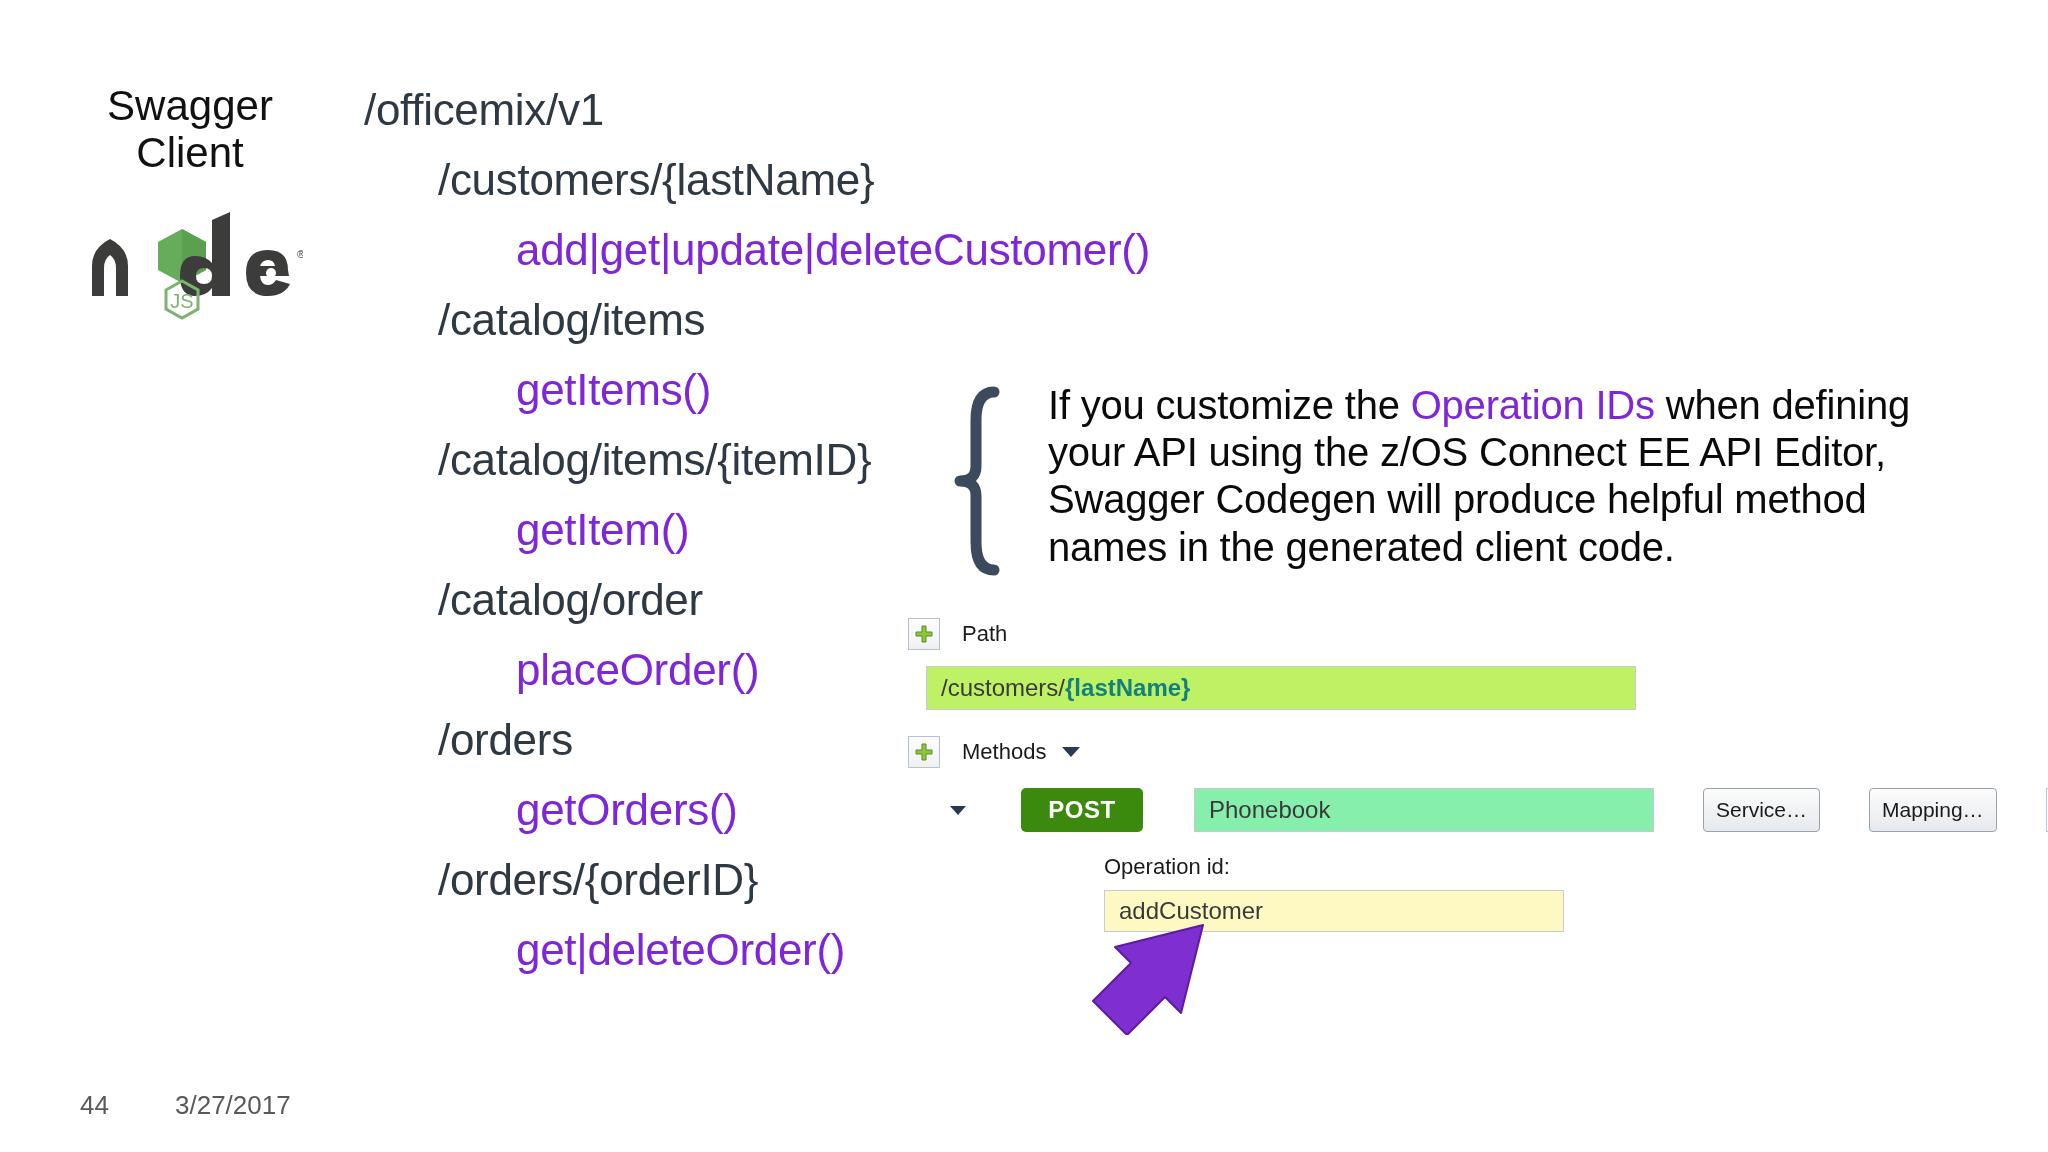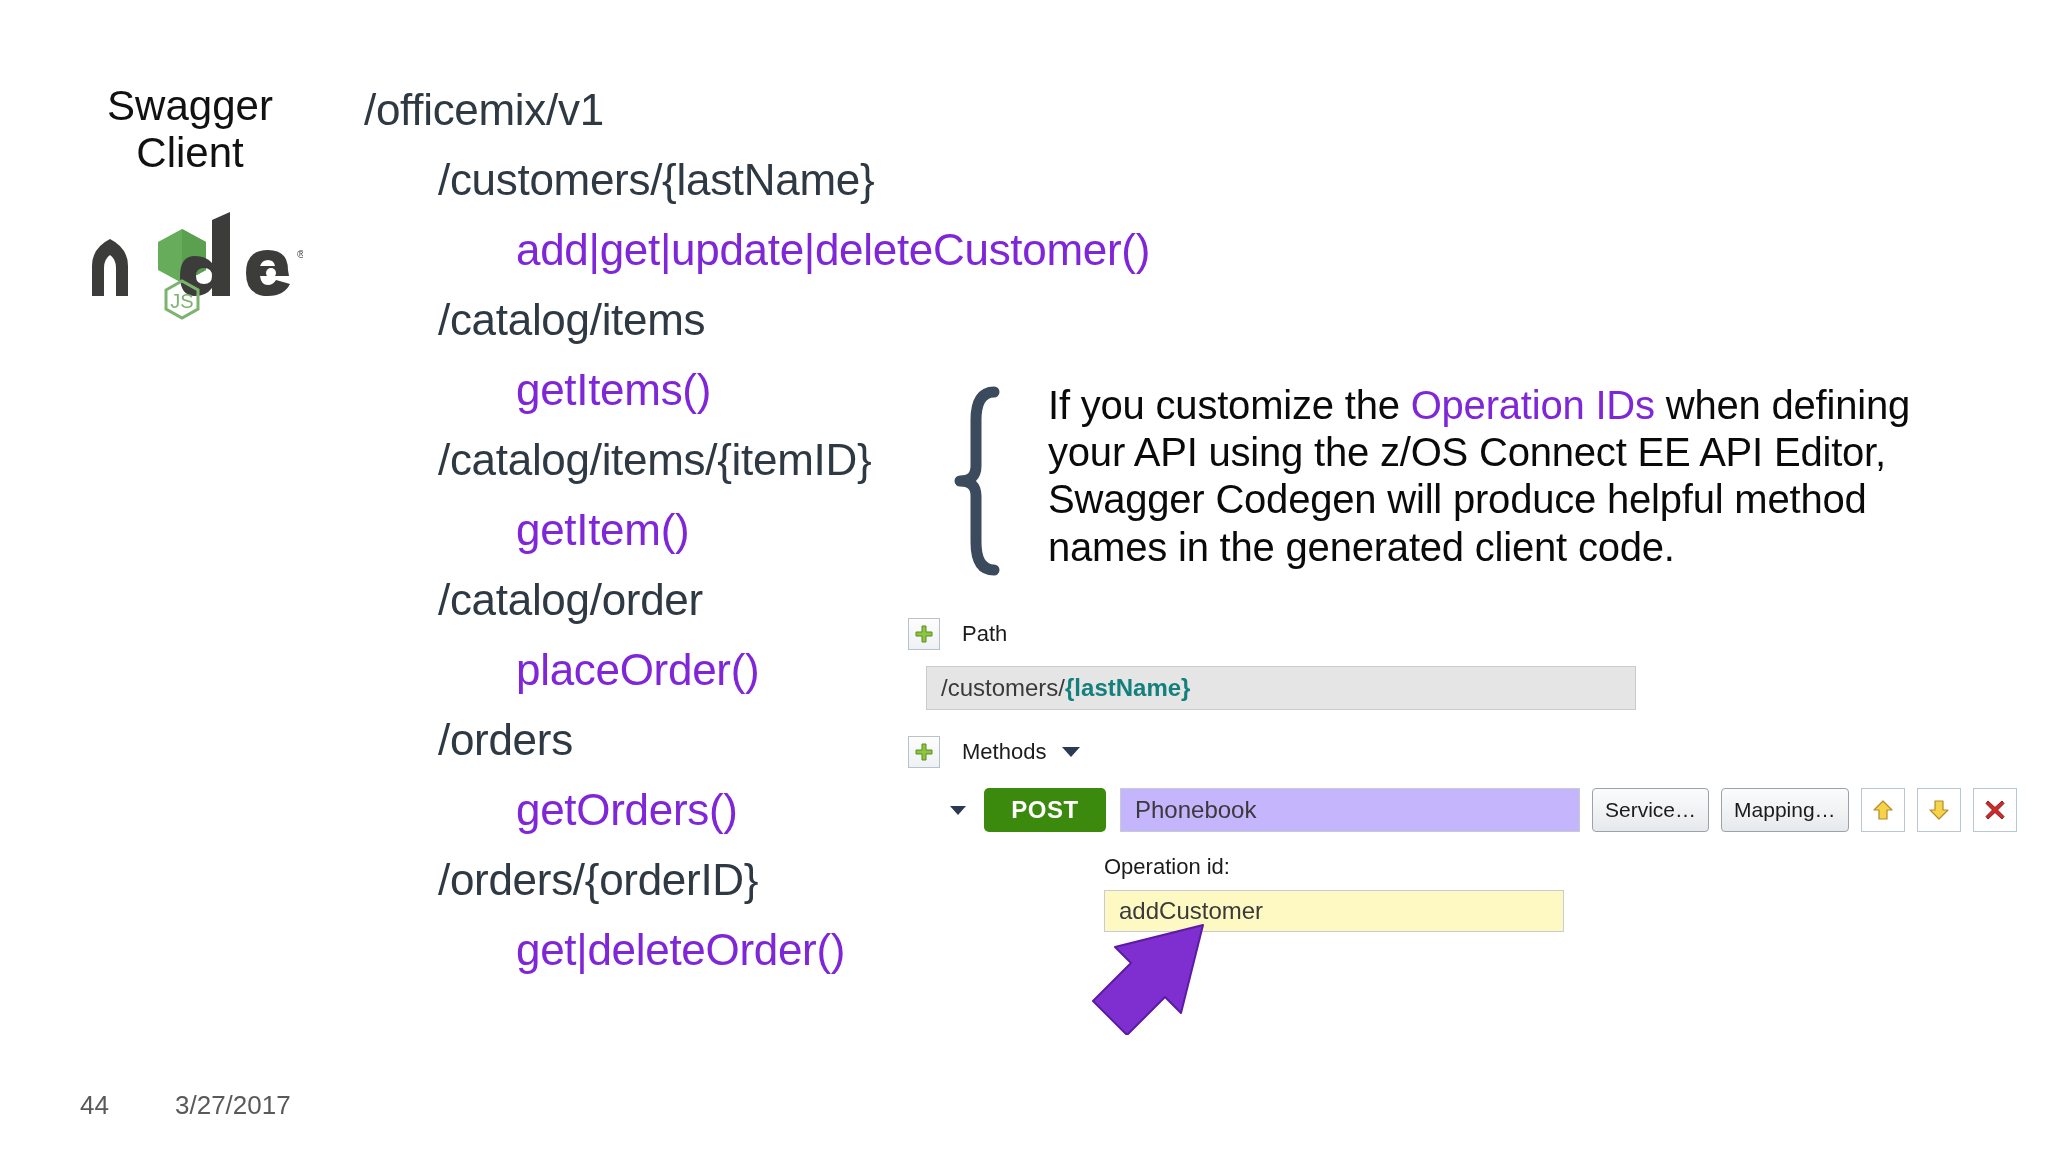--- a/index.html
+++ b/index.html
@@ -134,21 +134,21 @@
     border-right: 8px solid transparent;
     border-top: 9px solid #2b3a52;
   }
 
   #path-input {
     margin-top: 16px;
     margin-left: 18px;
     width: 710px;
     height: 44px;
     border: 1px solid #c6ccd2;
-    background: #e5e5e5;
+    background: #bef264;
     display: flex;
     align-items: center;
     padding: 0 14px;
     box-sizing: border-box;
     font-size: 24px;
     color: #3a3a3a;
   }
   .path-var {
     color: #13807d;
     font-weight: bold;
@@ -156,20 +156,21 @@
 
   #methods-row {
     margin-top: 26px;
   }
 
   #method-line {
     margin-top: 20px;
     margin-left: 42px;
     display: flex;
     align-items: center;
+    gap: 37px;
   }
   #post-badge {
     margin-left: 18px;
     width: 122px;
     height: 44px;
     background: #3b8a0d;
     border-radius: 5px;
     color: #ffffff;
     font-size: 24px;
     font-weight: bold;
@@ -177,21 +178,21 @@
     align-items: center;
     justify-content: center;
     letter-spacing: 0.5px;
     flex: 0 0 auto;
   }
   #method-name-input {
     margin-left: 14px;
     width: 460px;
     height: 44px;
     border: 1px solid #c6ccd2;
-    background: #c4b5fd;
+    background: #86efac;
     display: flex;
     align-items: center;
     padding: 0 14px;
     box-sizing: border-box;
     font-size: 24px;
     color: #3a3a3a;
     flex: 0 0 auto;
   }
   .gray-btn {
     margin-left: 12px;

